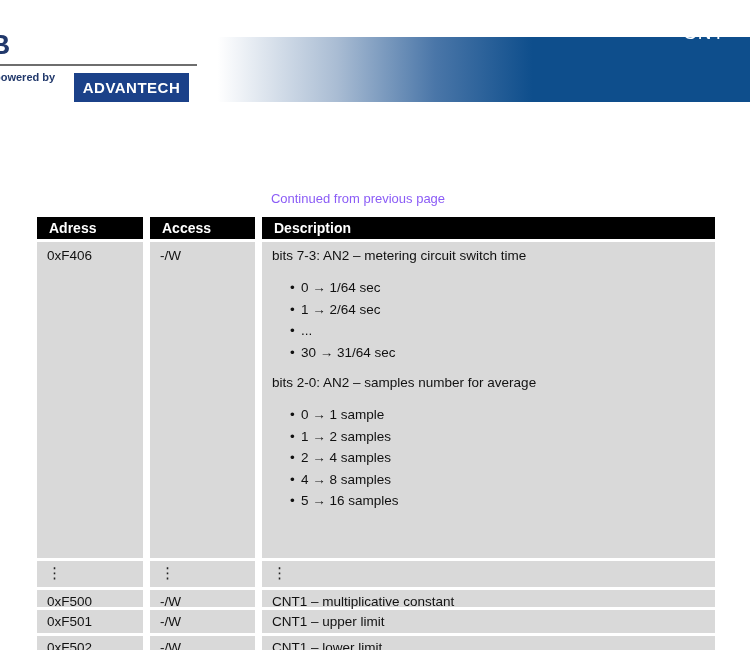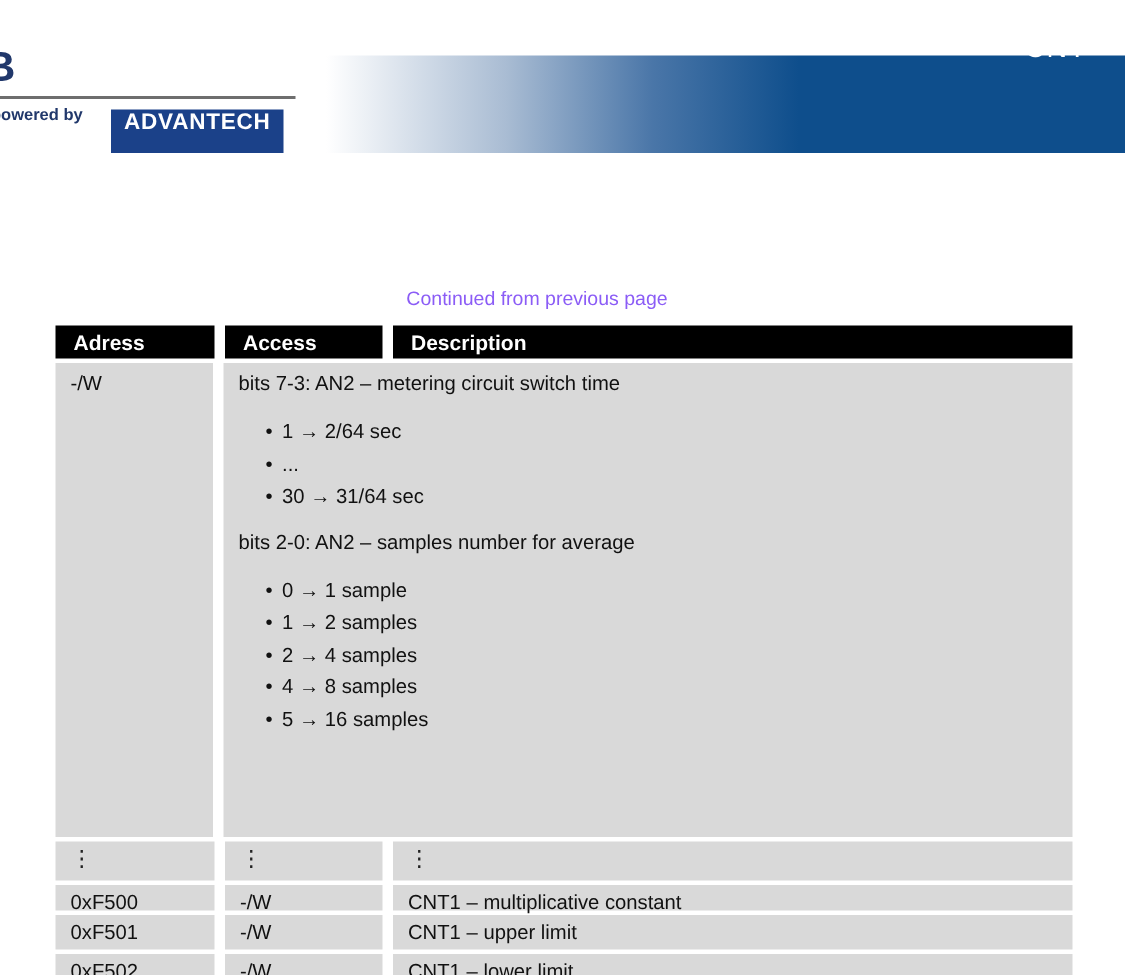--- a/index.html
+++ b/index.html
@@ -33,21 +33,21 @@
     position: absolute; left: 0; top: 64px; width: 197px; height: 2px;
     background: #6e6e6e;
   }
   .powered {
     position: absolute; left: -6px; top: 71px;
     font-size: 11px; font-weight: bold; color: #21386b;
   }
   .adv-box {
     position: absolute; left: 74px; top: 73px; width: 115px; height: 29px;
     background: #1b4189; color: #ffffff;
-    display: flex; align-items: flex-start; justify-content: center;
+    display: flex; align-items: center; justify-content: center;
     font-weight: bold; font-size: 15px; letter-spacing: 0.5px;
   }
 
   
   .continued {
     position: absolute; left: 0; top: 191px; width: 716px;
     text-align: center; font-size: 13px; color: #8b5cf6;
   }
 
   
@@ -98,24 +98,26 @@
 
   <div class="tbl">
 
     <div class="trow hrow">
       <div class="cell c1">Adress</div>
       <div class="cell c2">Access</div>
       <div class="cell c3">Description</div>
     </div>
 
     <div class="trow r-big">
+      <div class="cell c1">0xF406</div>
       <div class="cell c2">-/W</div>
       <div class="cell c3 bigdesc">
         <p>bits 7-3: AN2 – metering circuit switch time</p>
         <ul>
+          <li>0 → 1/64 sec</li>
           <li>1 → 2/64 sec</li>
           <li>...</li>
           <li>30 → 31/64 sec</li>
         </ul>
         <p class="second">bits 2-0: AN2 – samples number for average</p>
         <ul>
           <li>0 → 1 sample</li>
           <li>1 → 2 samples</li>
           <li>2 → 4 samples</li>
           <li>4 → 8 samples</li>

